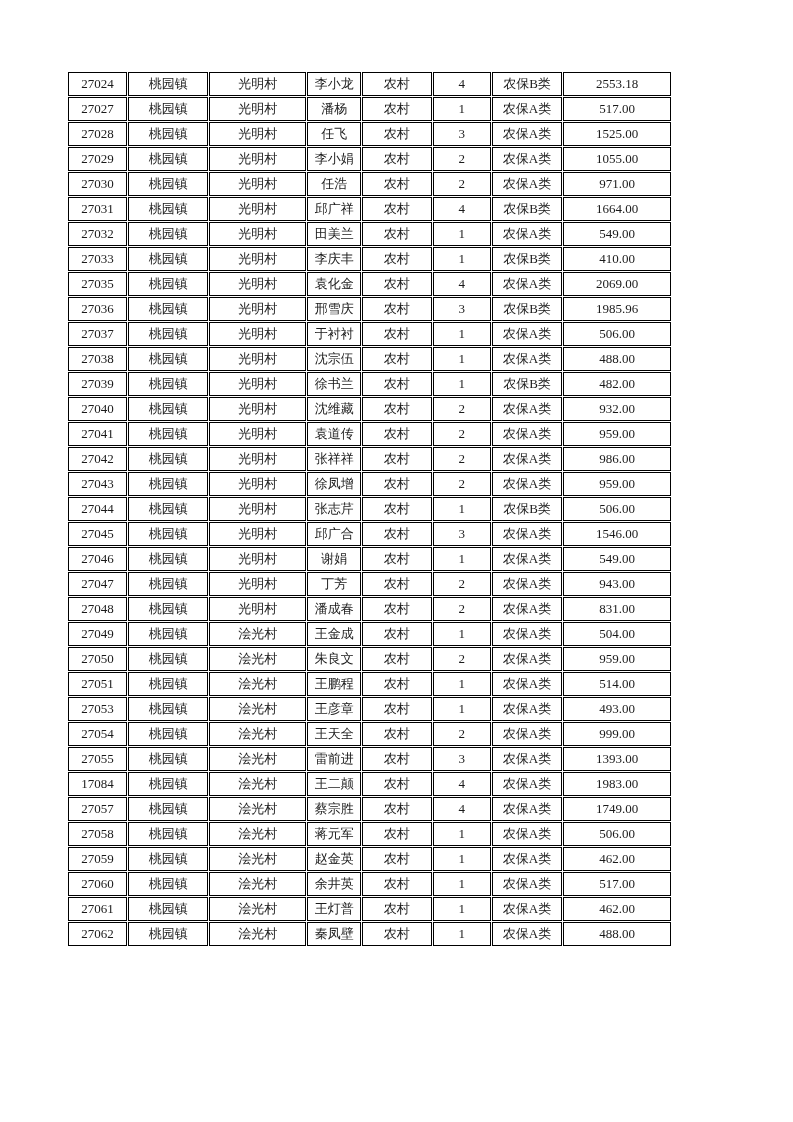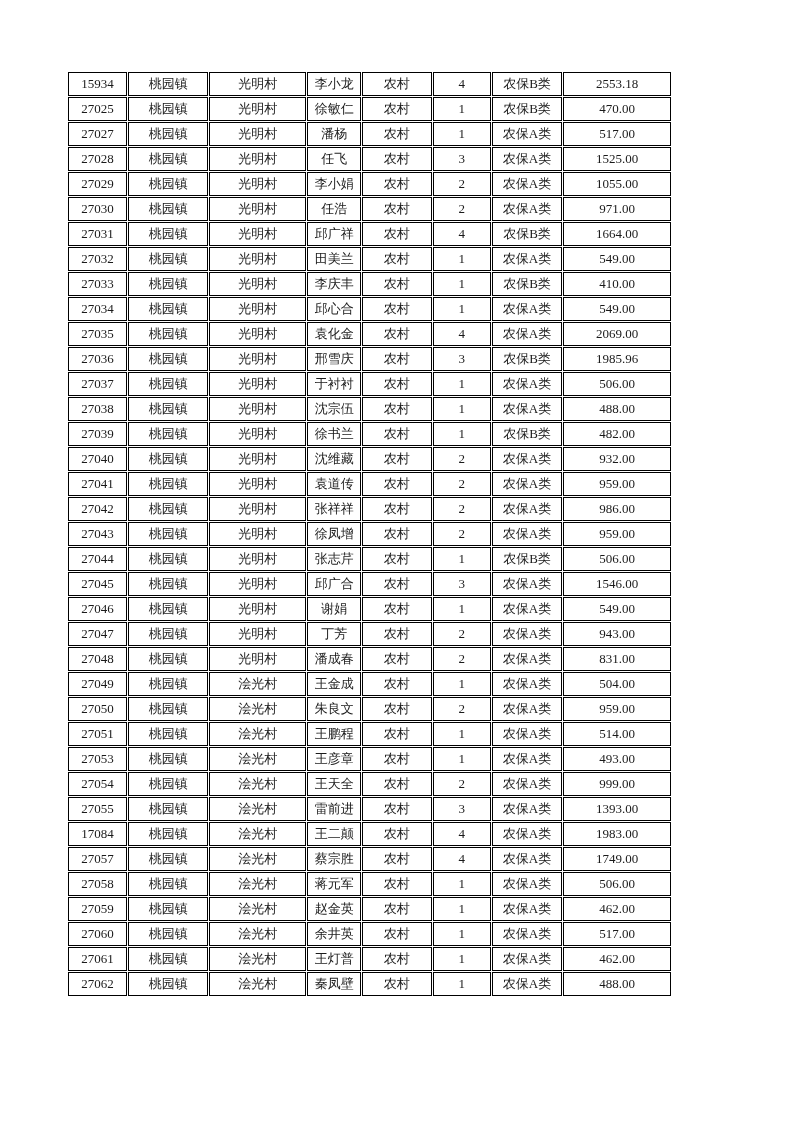--- a/index.html
+++ b/index.html
@@ -61,40 +61,30 @@
       <col class="c-town">
       <col class="c-vill">
       <col class="c-name">
       <col class="c-hukou">
       <col class="c-count">
       <col class="c-cat">
       <col class="c-amount">
     </colgroup>
     <tbody id="table-body">
         <tr>
-          <td>15934</td>
+          <td>27024</td>
           <td>桃园镇</td>
           <td>光明村</td>
           <td>李小龙</td>
           <td>农村</td>
           <td>4</td>
           <td>农保B类</td>
           <td>2553.18</td>
         </tr>
         <tr>
-          <td>27025</td>
-          <td>桃园镇</td>
-          <td>光明村</td>
-          <td>徐敏仁</td>
-          <td>农村</td>
-          <td>1</td>
-          <td>农保B类</td>
-          <td>470.00</td>
-        </tr>
-        <tr>
           <td>27027</td>
           <td>桃园镇</td>
           <td>光明村</td>
           <td>潘杨</td>
           <td>农村</td>
           <td>1</td>
           <td>农保A类</td>
           <td>517.00</td>
         </tr>
         <tr>
@@ -149,30 +139,20 @@
         </tr>
         <tr>
           <td>27033</td>
           <td>桃园镇</td>
           <td>光明村</td>
           <td>李庆丰</td>
           <td>农村</td>
           <td>1</td>
           <td>农保B类</td>
           <td>410.00</td>
-        </tr>
-        <tr>
-          <td>27034</td>
-          <td>桃园镇</td>
-          <td>光明村</td>
-          <td>邱心合</td>
-          <td>农村</td>
-          <td>1</td>
-          <td>农保A类</td>
-          <td>549.00</td>
         </tr>
         <tr>
           <td>27035</td>
           <td>桃园镇</td>
           <td>光明村</td>
           <td>袁化金</td>
           <td>农村</td>
           <td>4</td>
           <td>农保A类</td>
           <td>2069.00</td>

